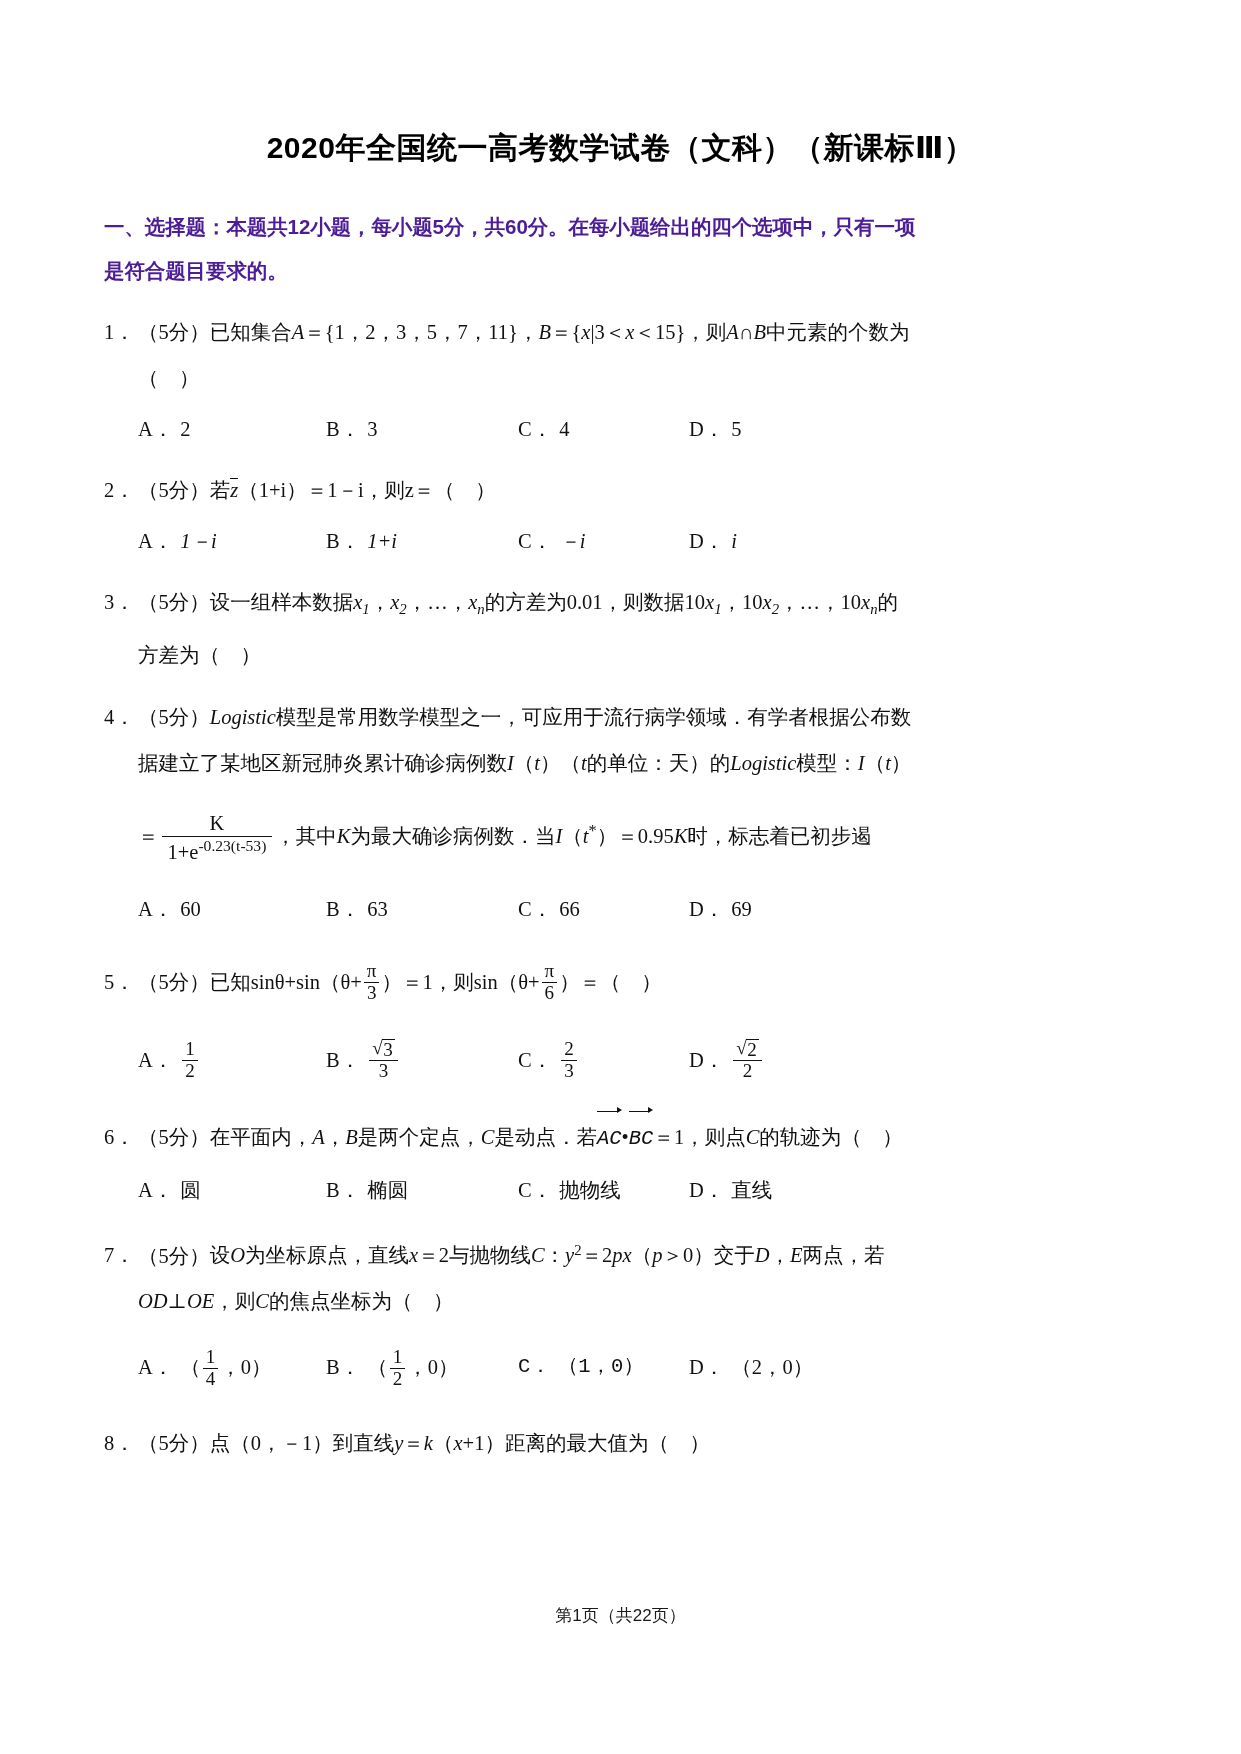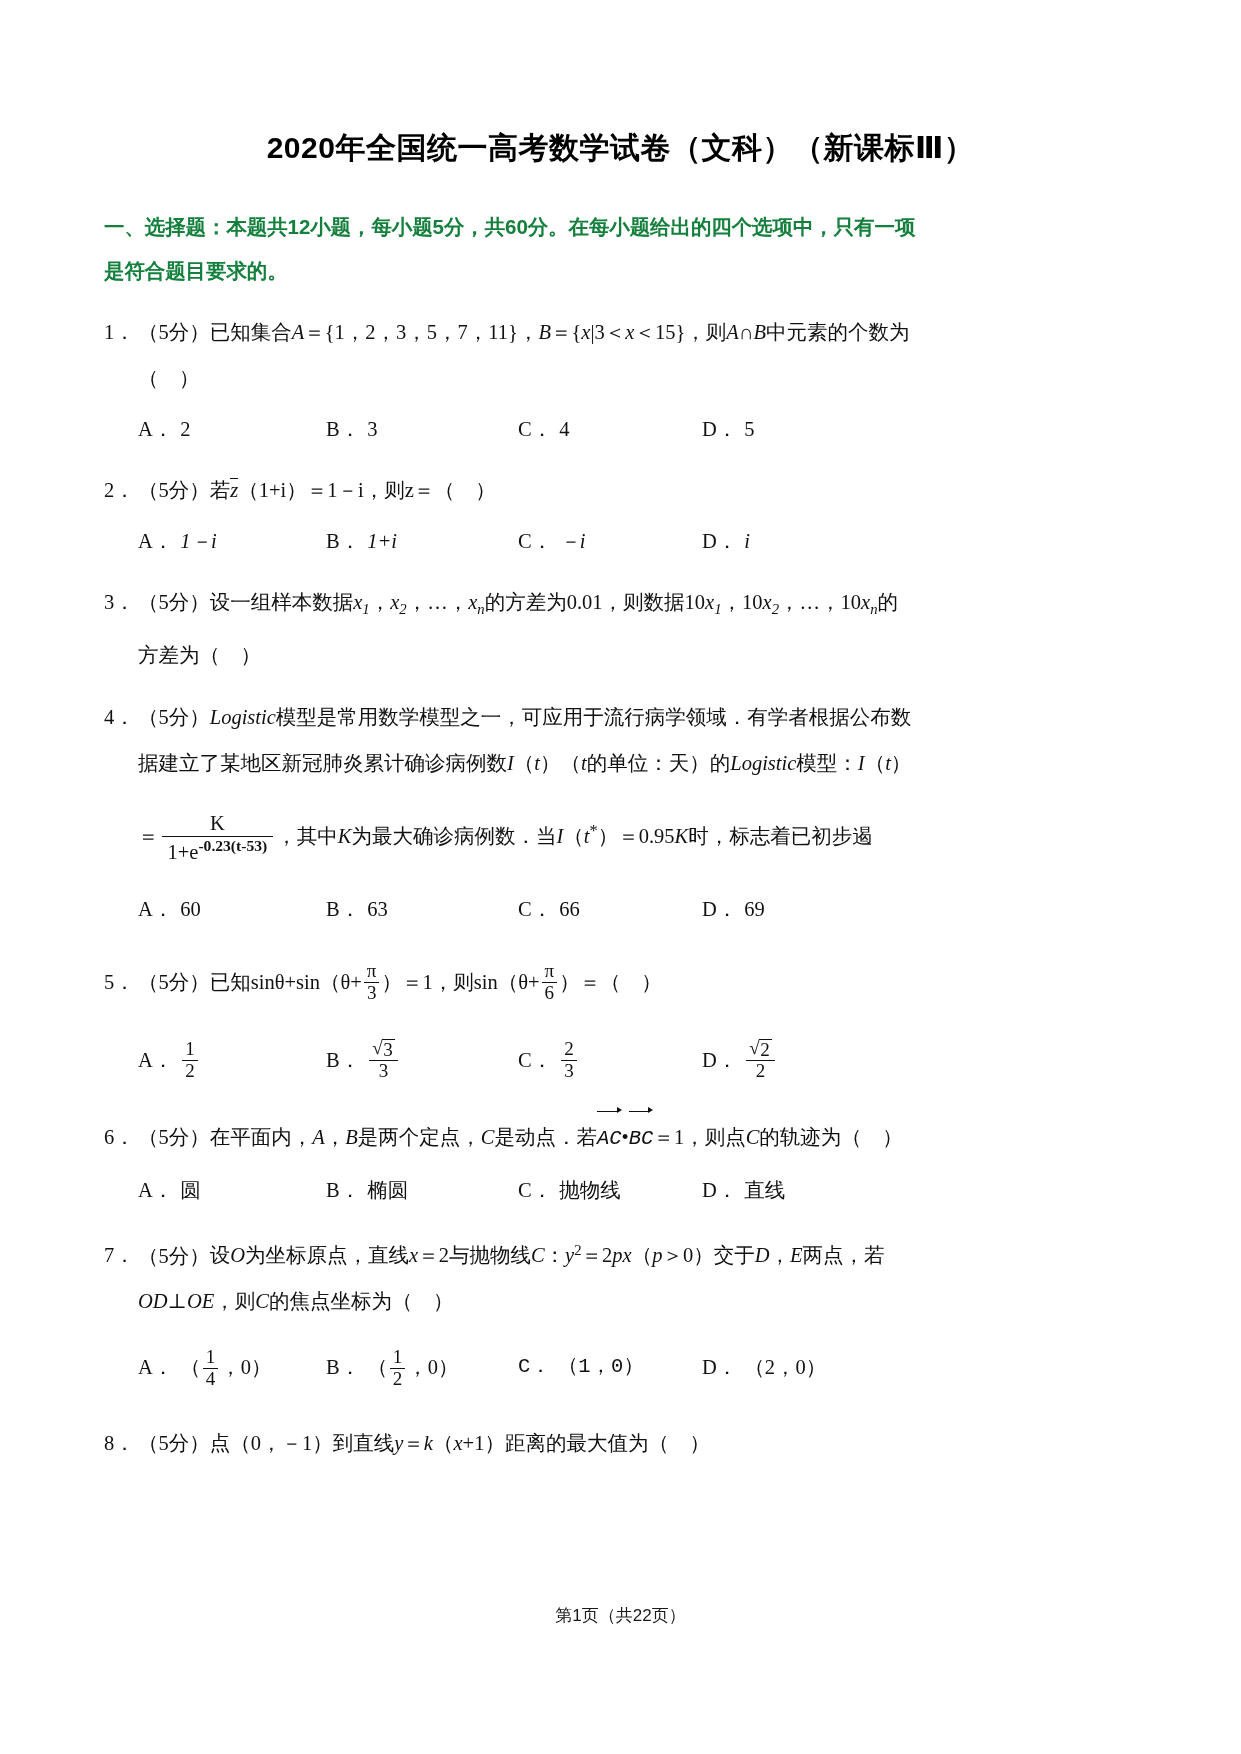--- a/index.html
+++ b/index.html
@@ -31,21 +31,21 @@
     margin: 0;
     padding-top: 128px;
     color: #000;
   }
   .section-head {
     font-family: "Liberation Sans", "DejaVu Sans", sans-serif;
     font-weight: bold;
     font-size: 20.5px;
     line-height: 44px;
     margin-top: 36px;
-    color: #15803d;
+    color: #4c1d95;
     letter-spacing: -0.1px;
   }
   .q {
     margin-top: 16px;
     font-size: 20.5px;
     line-height: 46px;
   }
   .q-line {
     display: block;
     white-space: nowrap;
@@ -69,21 +69,21 @@
   }
   .opts.tall { height: 74px; line-height: 74px; }
   .opt {
     position: absolute;
     top: 0;
     white-space: nowrap;
   }
   .opt.a { left: 34px; }
   .opt.b { left: 222px; }
   .opt.c { left: 414px; }
-  .opt.d { left: 598px; }
+  .opt.d { left: 585px; }
   .opt-label { margin-right: 7px; }
   
   i, .it { font-style: italic; }
   .sub { font-size: 0.72em; vertical-align: -0.32em; font-style: italic; }
   .sup { font-size: 0.72em; vertical-align: 0.45em; }
   .supstar { font-size: 0.8em; vertical-align: 0.42em; }
   .frac {
     display: inline-block;
     vertical-align: middle;
     text-align: center;
@@ -196,21 +196,21 @@
       <span class="q-num">3．</span><span>（5分）</span><span>设一组样本数据<i>x</i><span class="sub">1</span>，<i>x</i><span class="sub">2</span>，…，<i>x</i><span class="sub">n</span>的方差为0.01，则数据10<i>x</i><span class="sub">1</span>，10<i>x</i><span class="sub">2</span>，…，10<i>x</i><span class="sub">n</span>的</span>
     </span>
     <span class="q-line q-indent">方差为（　）</span>
   </div>
 
   <div class="q">
     <span class="q-line">
       <span class="q-num">4．</span><span>（5分）</span><span><i>Logistic</i>模型是常用数学模型之一，可应用于流行病学领域．有学者根据公布数</span>
     </span>
     <span class="q-line q-indent">据建立了某地区新冠肺炎累计确诊病例数<i>I</i>（<i>t</i>）（<i>t</i>的单位：天）的<i>Logistic</i>模型：<i>I</i>（<i>t</i>）</span>
-    <span class="q-line q-indent" style="line-height:90px;">＝<span class="bigfrac"><span class="num">K</span><span class="den" style="white-space:nowrap;">1+e<span class="sup" style="font-size:0.76em;vertical-align:0.5em;font-weight:bold;">-0.23(t-53)</span></span></span>，其中<i>K</i>为最大确诊病例数．当<i>I</i>（<i>t</i><span class="supstar">*</span>）＝0.95<i>K</i>时，标志着已初步遏</span>
+    <span class="q-line q-indent" style="line-height:90px;">＝<span class="bigfrac"><span class="num">K</span><span class="den" style="white-space:nowrap;">1+e<span class="sup" style="font-size:0.76em;vertical-align:0.5em;">-0.23(t-53)</span></span></span>，其中<i>K</i>为最大确诊病例数．当<i>I</i>（<i>t</i><span class="supstar">*</span>）＝0.95<i>K</i>时，标志着已初步遏</span>
   </div>
   <div class="opts">
     <span class="opt a"><span class="opt-label">A．</span><span>60</span></span>
     <span class="opt b"><span class="opt-label">B．</span><span>63</span></span>
     <span class="opt c"><span class="opt-label">C．</span><span>66</span></span>
     <span class="opt d"><span class="opt-label">D．</span><span>69</span></span>
   </div>
 
   <div class="q" style="line-height:70px;">
     <span class="q-line">

